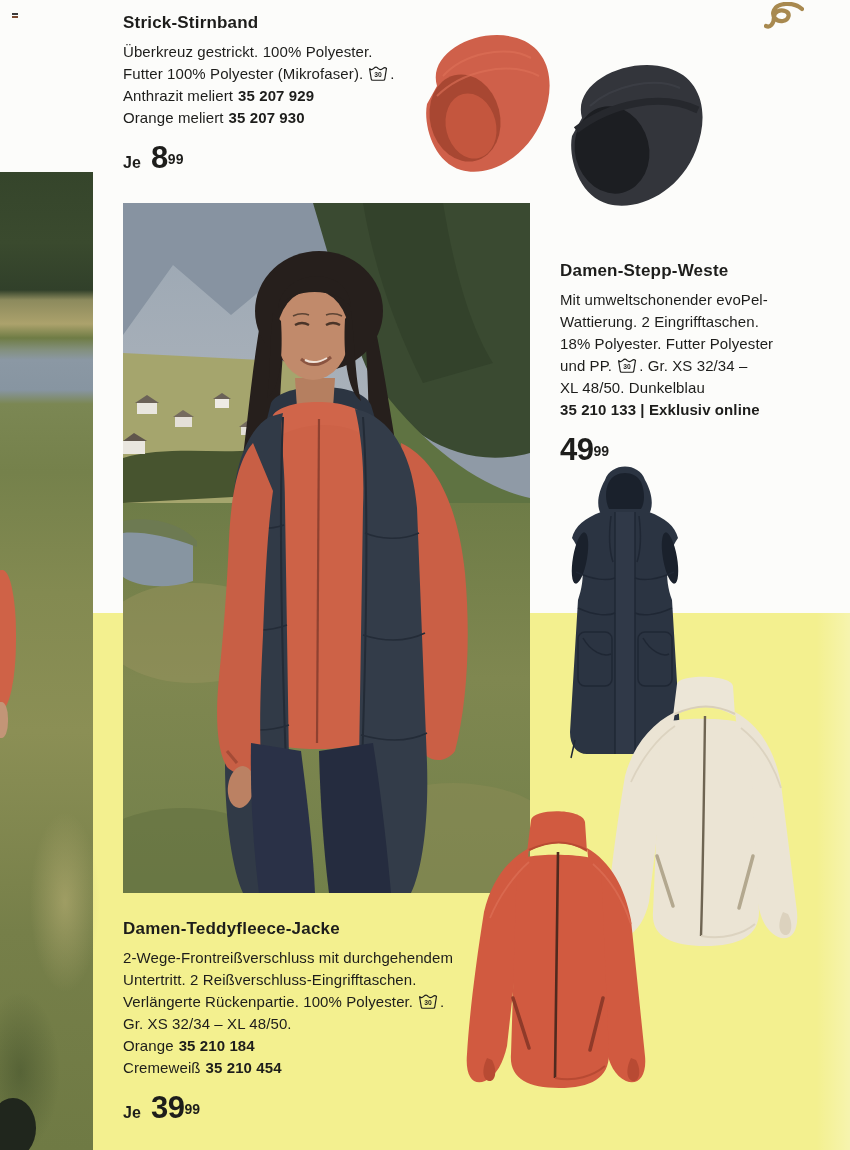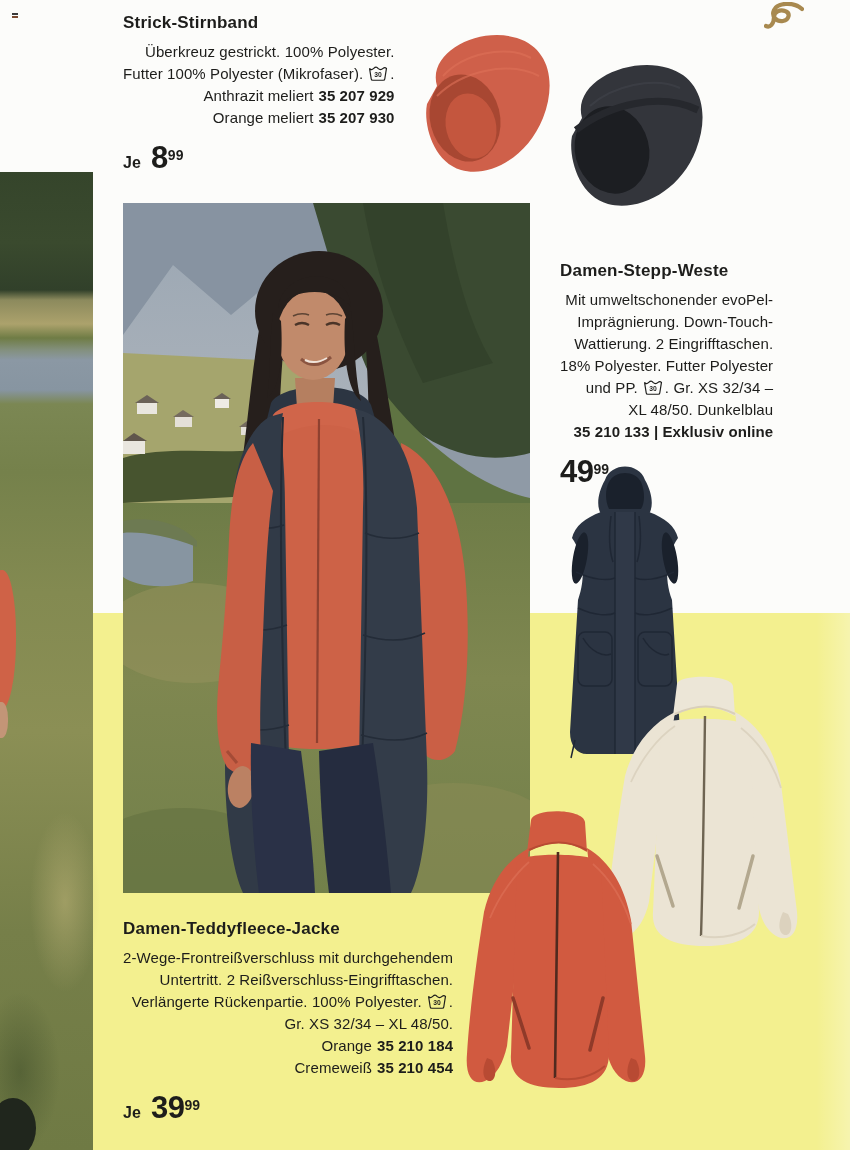--- a/index.html
+++ b/index.html
@@ -45,30 +45,30 @@
   .headband-orange{left:413px;top:24px;width:148px;height:152px;}
   .headband-black{left:556px;top:52px;width:160px;height:158px;}
   .brand-logo{left:764px;top:2px;width:40px;height:40px;}
   .vest-product{left:551px;top:460px;width:148px;height:302px;}
   .cream-jacket{left:601px;top:672px;width:212px;height:300px;}
   .orange-jacket{left:463px;top:806px;width:196px;height:312px;}
 
   
   .tblock{line-height:22px;font-size:15px;letter-spacing:.1px;}
   .tblock .title{font-size:17px;font-weight:bold;margin-bottom:7px;letter-spacing:.2px;}
-  .tblock .line{white-space:nowrap;text-align:right;}
+  .tblock .line{white-space:nowrap;}
   .tblock .b{font-weight:bold;}
   .tblock .b.sp{margin-left:5px;}
   .block1{left:123px;top:12px;}
   .block2{left:560px;top:260px;}
   .block3{left:123px;top:918px;}
 
   .care{display:inline-block;vertical-align:-3px;margin:0 1px 0 4px;}
 
-  .price{display:flex;align-items:flex-start;font-weight:bold;margin-top:13px;}
+  .price{display:flex;align-items:center;font-weight:bold;margin-top:13px;}
   .price .prefix{font-size:16px;margin-right:10px;padding-top:10px;}
   .price .int{font-size:31px;line-height:32px;letter-spacing:-.5px;}
   .price .sup{font-size:14px;padding-top:2px;margin-left:0;}
 </style>
 </head>
 <body>
 
 <div class="page">
 
   <div class="abs yellow-bg"></div>
@@ -263,21 +263,20 @@
     <div class="price">
       <span class="prefix">Je</span>
       <span class="int">8</span>
       <span class="sup">99</span>
     </div>
   </div>
 
   <div class="abs tblock block2">
     <div class="title">Damen-Stepp-Weste</div>
     <div class="line"><span>Mit umweltschonender evoPel-</span></div>
-    <div class="line"><span>Imprägnierung. Down-Touch-</span></div>
     <div class="line"><span>Wattierung. 2 Eingrifftaschen.</span></div>
     <div class="line"><span>18% Polyester. Futter Polyester</span></div>
     <div class="line"><span>und PP.</span><svg class="care" width="22" height="17" viewBox="0 0 26 20">
           <path d="M3,4 Q5,7 8,4 Q11,1 13,4 Q16,7 19,4 Q21,2 23,4 L21,16.5 Q21,18 19,18 L7,18 Q5,18 5,16.5 Z" fill="none" stroke="#1d1d1b" stroke-width="1.4"></path>
           <text x="13" y="14.5" font-size="8" font-weight="bold" text-anchor="middle" fill="#1d1d1b">30</text>
         </svg><span>. Gr. XS 32/34 –</span></div>
     <div class="line"><span>XL 48/50. Dunkelblau</span></div>
     <div class="line b"><span>35 210 133 | Exklusiv online</span></div>
     <div class="price">
       <span class="int">49</span>

